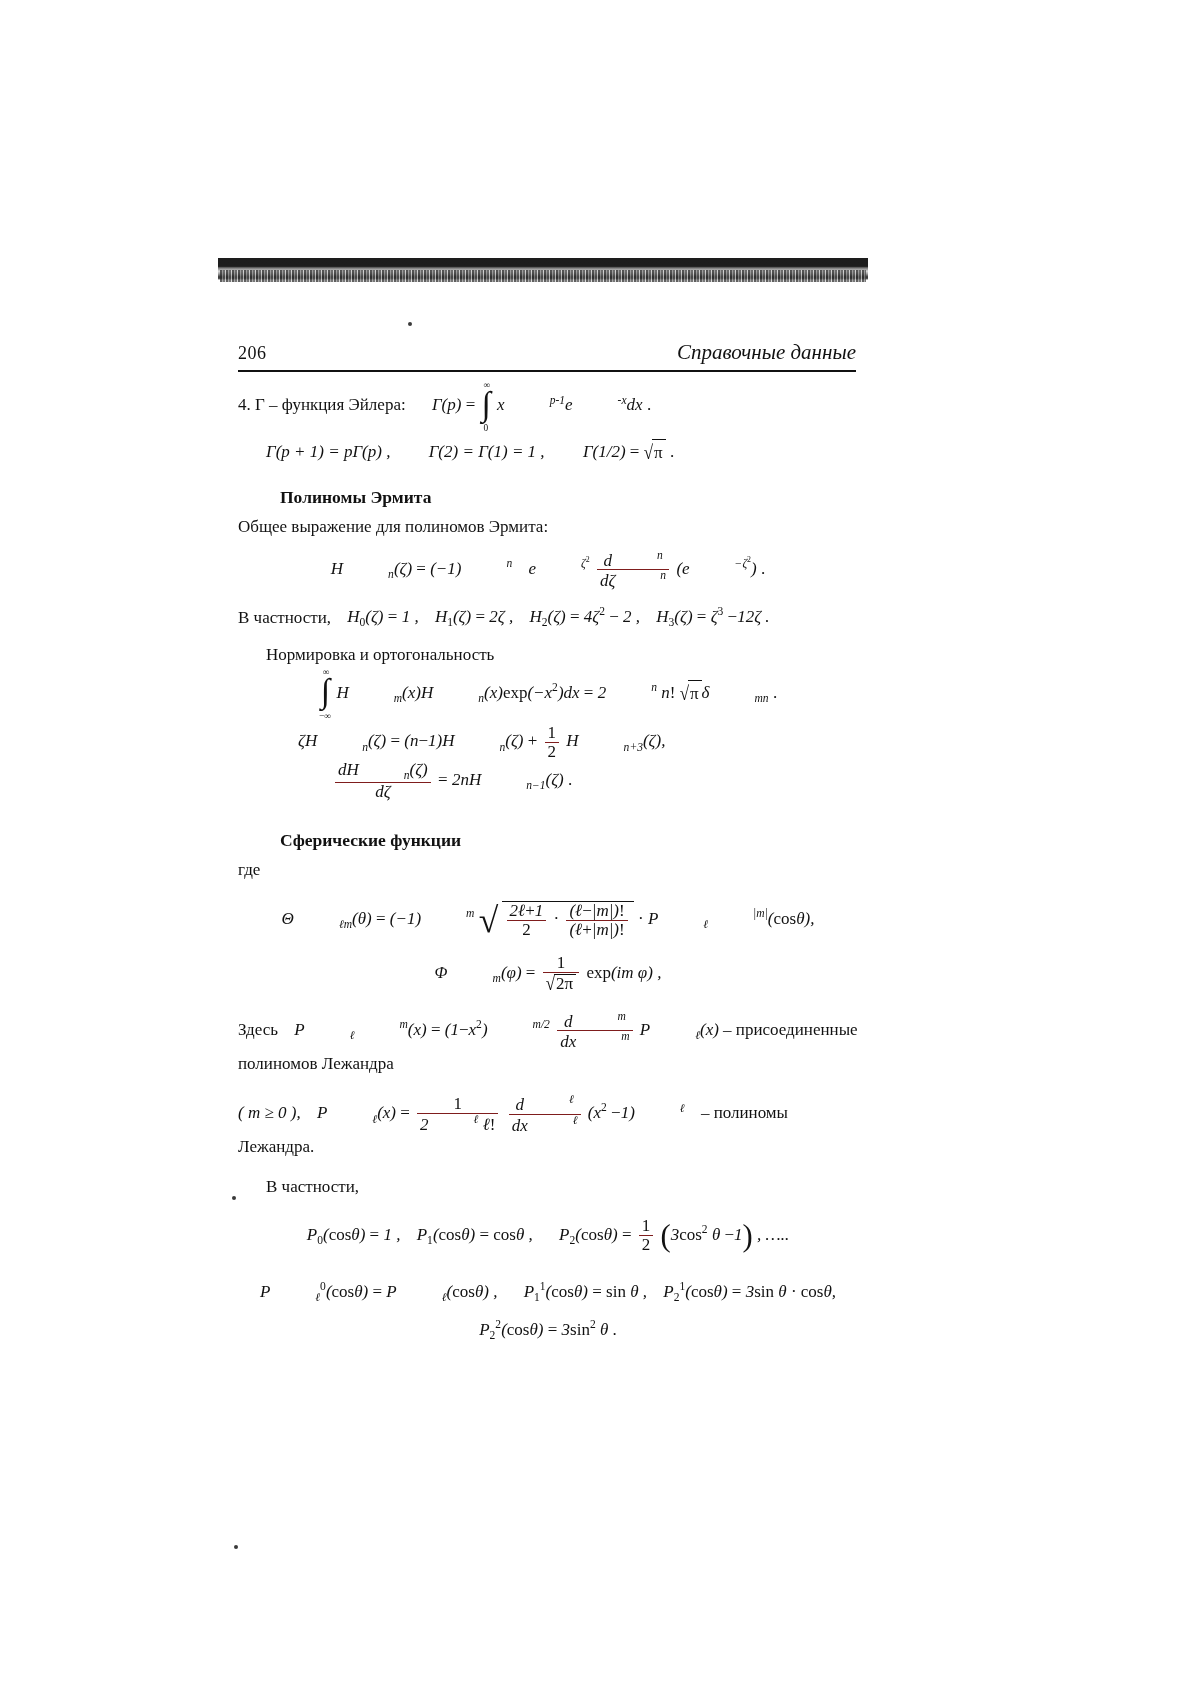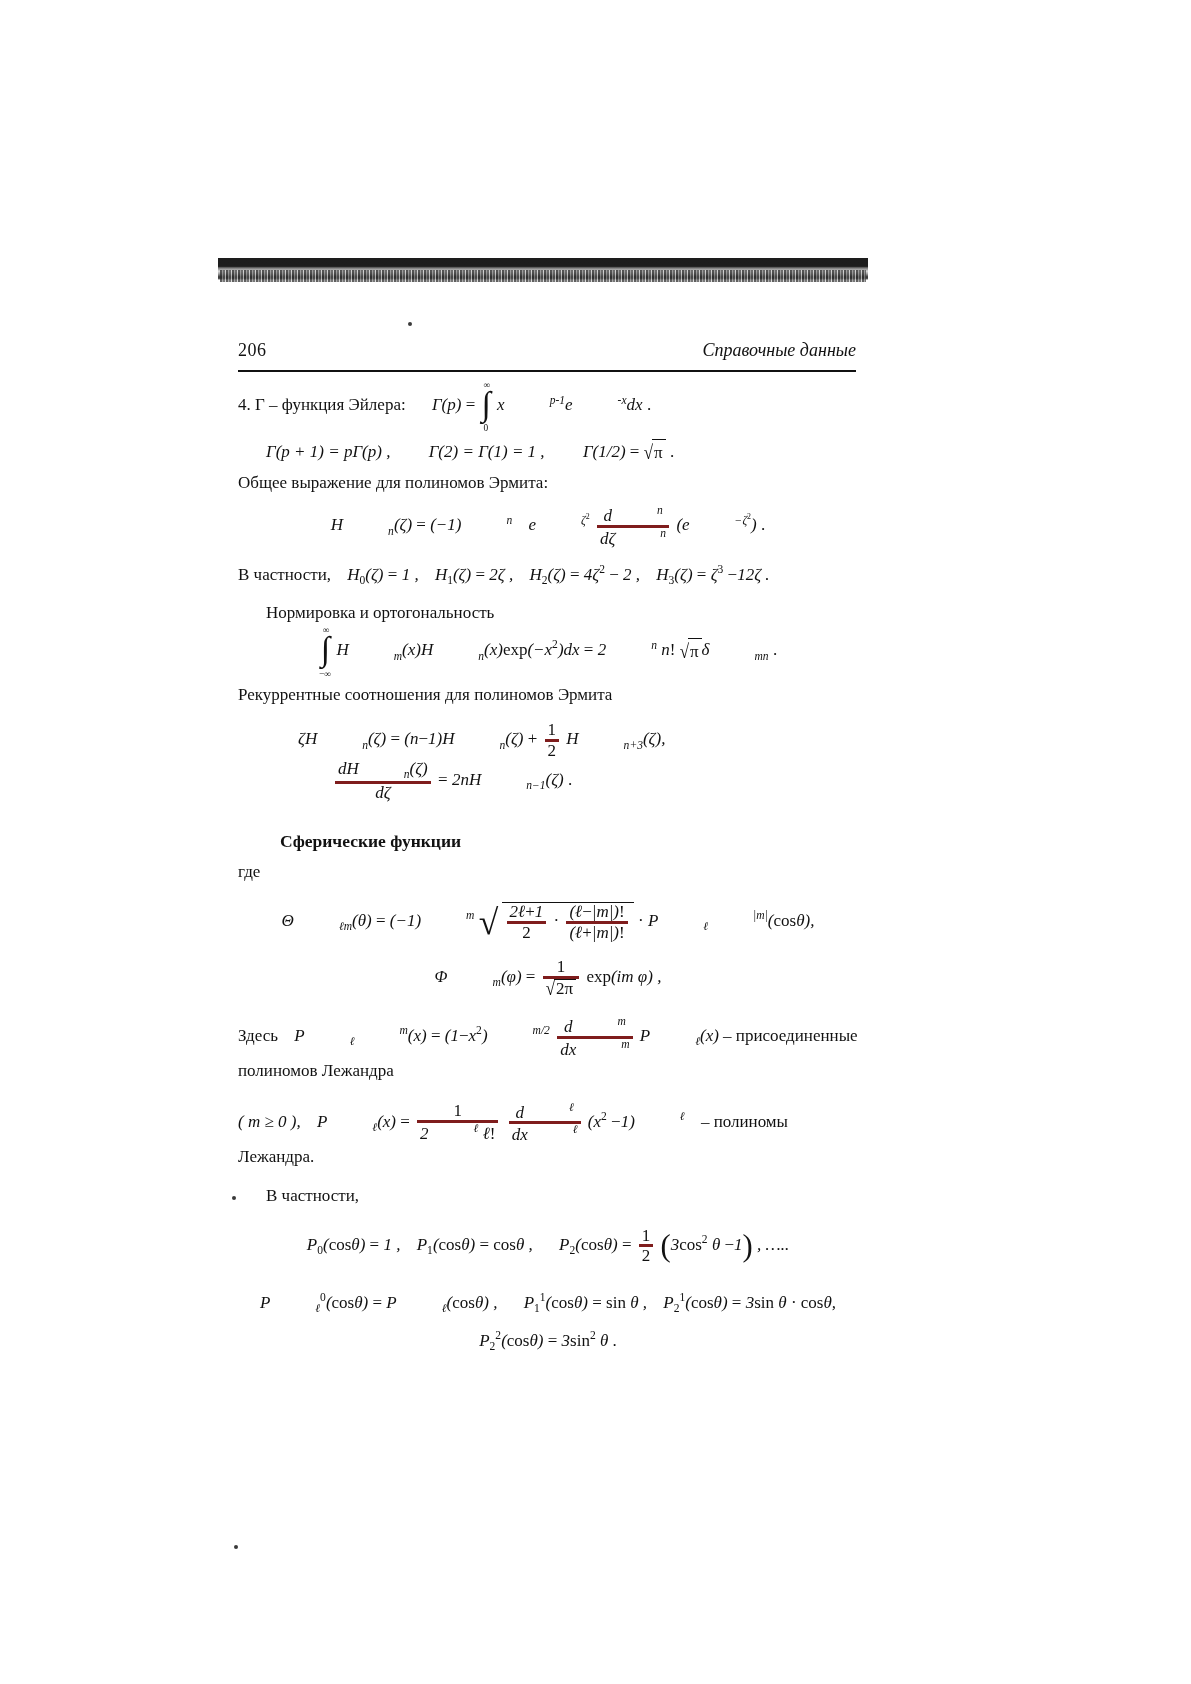--- a/index.html
+++ b/index.html
@@ -67,21 +67,21 @@
     width: 618px;
     display: flex;
     align-items: baseline;
     justify-content: space-between;
   }
   .page-number {
     font-size: 18px;
     letter-spacing: 0.5px;
   }
   .running-title {
-    font-size: 18px;
+    font-size: 21px;
     font-style: italic;
   }
   .header-rule {
     position: absolute;
     left: 238px;
     top: 370px;
     width: 618px;
     height: 2px;
     background: #111;
   }
@@ -129,21 +129,21 @@
 
   
   .frac {
     display: inline-block;
     vertical-align: middle;
     text-align: center;
     margin: 0 3px;
     line-height: 1.05;
   }
   .frac .num { display: block; padding: 0 3px; font-family: Liberation Serif, serif; }
-  .frac .den { display: block; border-top: 3px solid #7f1d1d; padding: 0 3px; }
+  .frac .den { display: block; border-top: 1px solid #7f1d1d; padding: 0 3px; }
 
   
   .intg {
     display: inline-block;
     vertical-align: middle;
     position: relative;
     margin: 0 2px;
   }
   .intg .sym {
     font-size: 2.0em;
@@ -243,20 +243,21 @@
     <div class="para indent-s" style="margin-top:16px;">
       <span class="math">Γ(p + 1) = pΓ(p) ,</span>
       <span class="math gap-l">Γ(2) = Γ(1) = 1 ,</span>
       <span class="math gap-l">
         Γ(1/2) <span class="up">=</span>
         <span class="sqrt"><span class="rad">√</span><span class="body up">π</span></span>
         <span class="up">.</span>
       </span>
     </div>
 
+    <div class="section-head">Полиномы Эрмита</div>
     <div class="para">Общее выражение для полиномов Эрмита:</div>
 
     <div class="eq">
       <span class="math">
         H<sub class="it">n</sub>(ζ) <span class="up">=</span> (−1)<sup class="it">n</sup> <span class="gap-s">e</span><sup class="it">ζ<sup>2</sup></sup>
         <span class="frac">
           <span class="num">d<sup class="it">n</sup></span>
           <span class="den">dζ<sup class="it">n</sup></span>
         </span>
         (e<sup class="it">−ζ<sup>2</sup></sup>) <span class="up">.</span>
@@ -278,21 +279,20 @@
         <span class="intg">
           <span class="lim-top up">∞</span>
           <span class="sym">∫</span>
           <span class="lim-bot up">−∞</span>
         </span>
         H<sub class="it">m</sub>(x)H<sub class="it">n</sub>(x)<span class="up">exp</span>(−x<sup>2</sup>)dx <span class="up">=</span> 2<sup class="it">n</sup> n<span class="up">!</span>
         <span class="sqrt"><span class="rad">√</span><span class="body up">π</span></span>δ<sub class="it">mn</sub> <span class="up">.</span>
       </span>
     </div>
 
-    <div class="para" style="margin-top:14px;">Рекуррентные соотношения для полиномов Эрмита</div>
 
     <div class="eq-left" style="margin-top:14px;">
       <span class="math">
         ζH<sub class="it">n</sub>(ζ) <span class="up">=</span> (n<span class="up">−</span>1)H<sub class="it">n</sub>(ζ) <span class="up">+</span>
         <span class="frac"><span class="num up">1</span><span class="den up">2</span></span>
         H<sub class="it">n+3</sub>(ζ),
       </span>
       <span class="math gap-l">
         <span class="frac">
           <span class="num">dH<sub class="it">n</sub>(ζ)</span>

